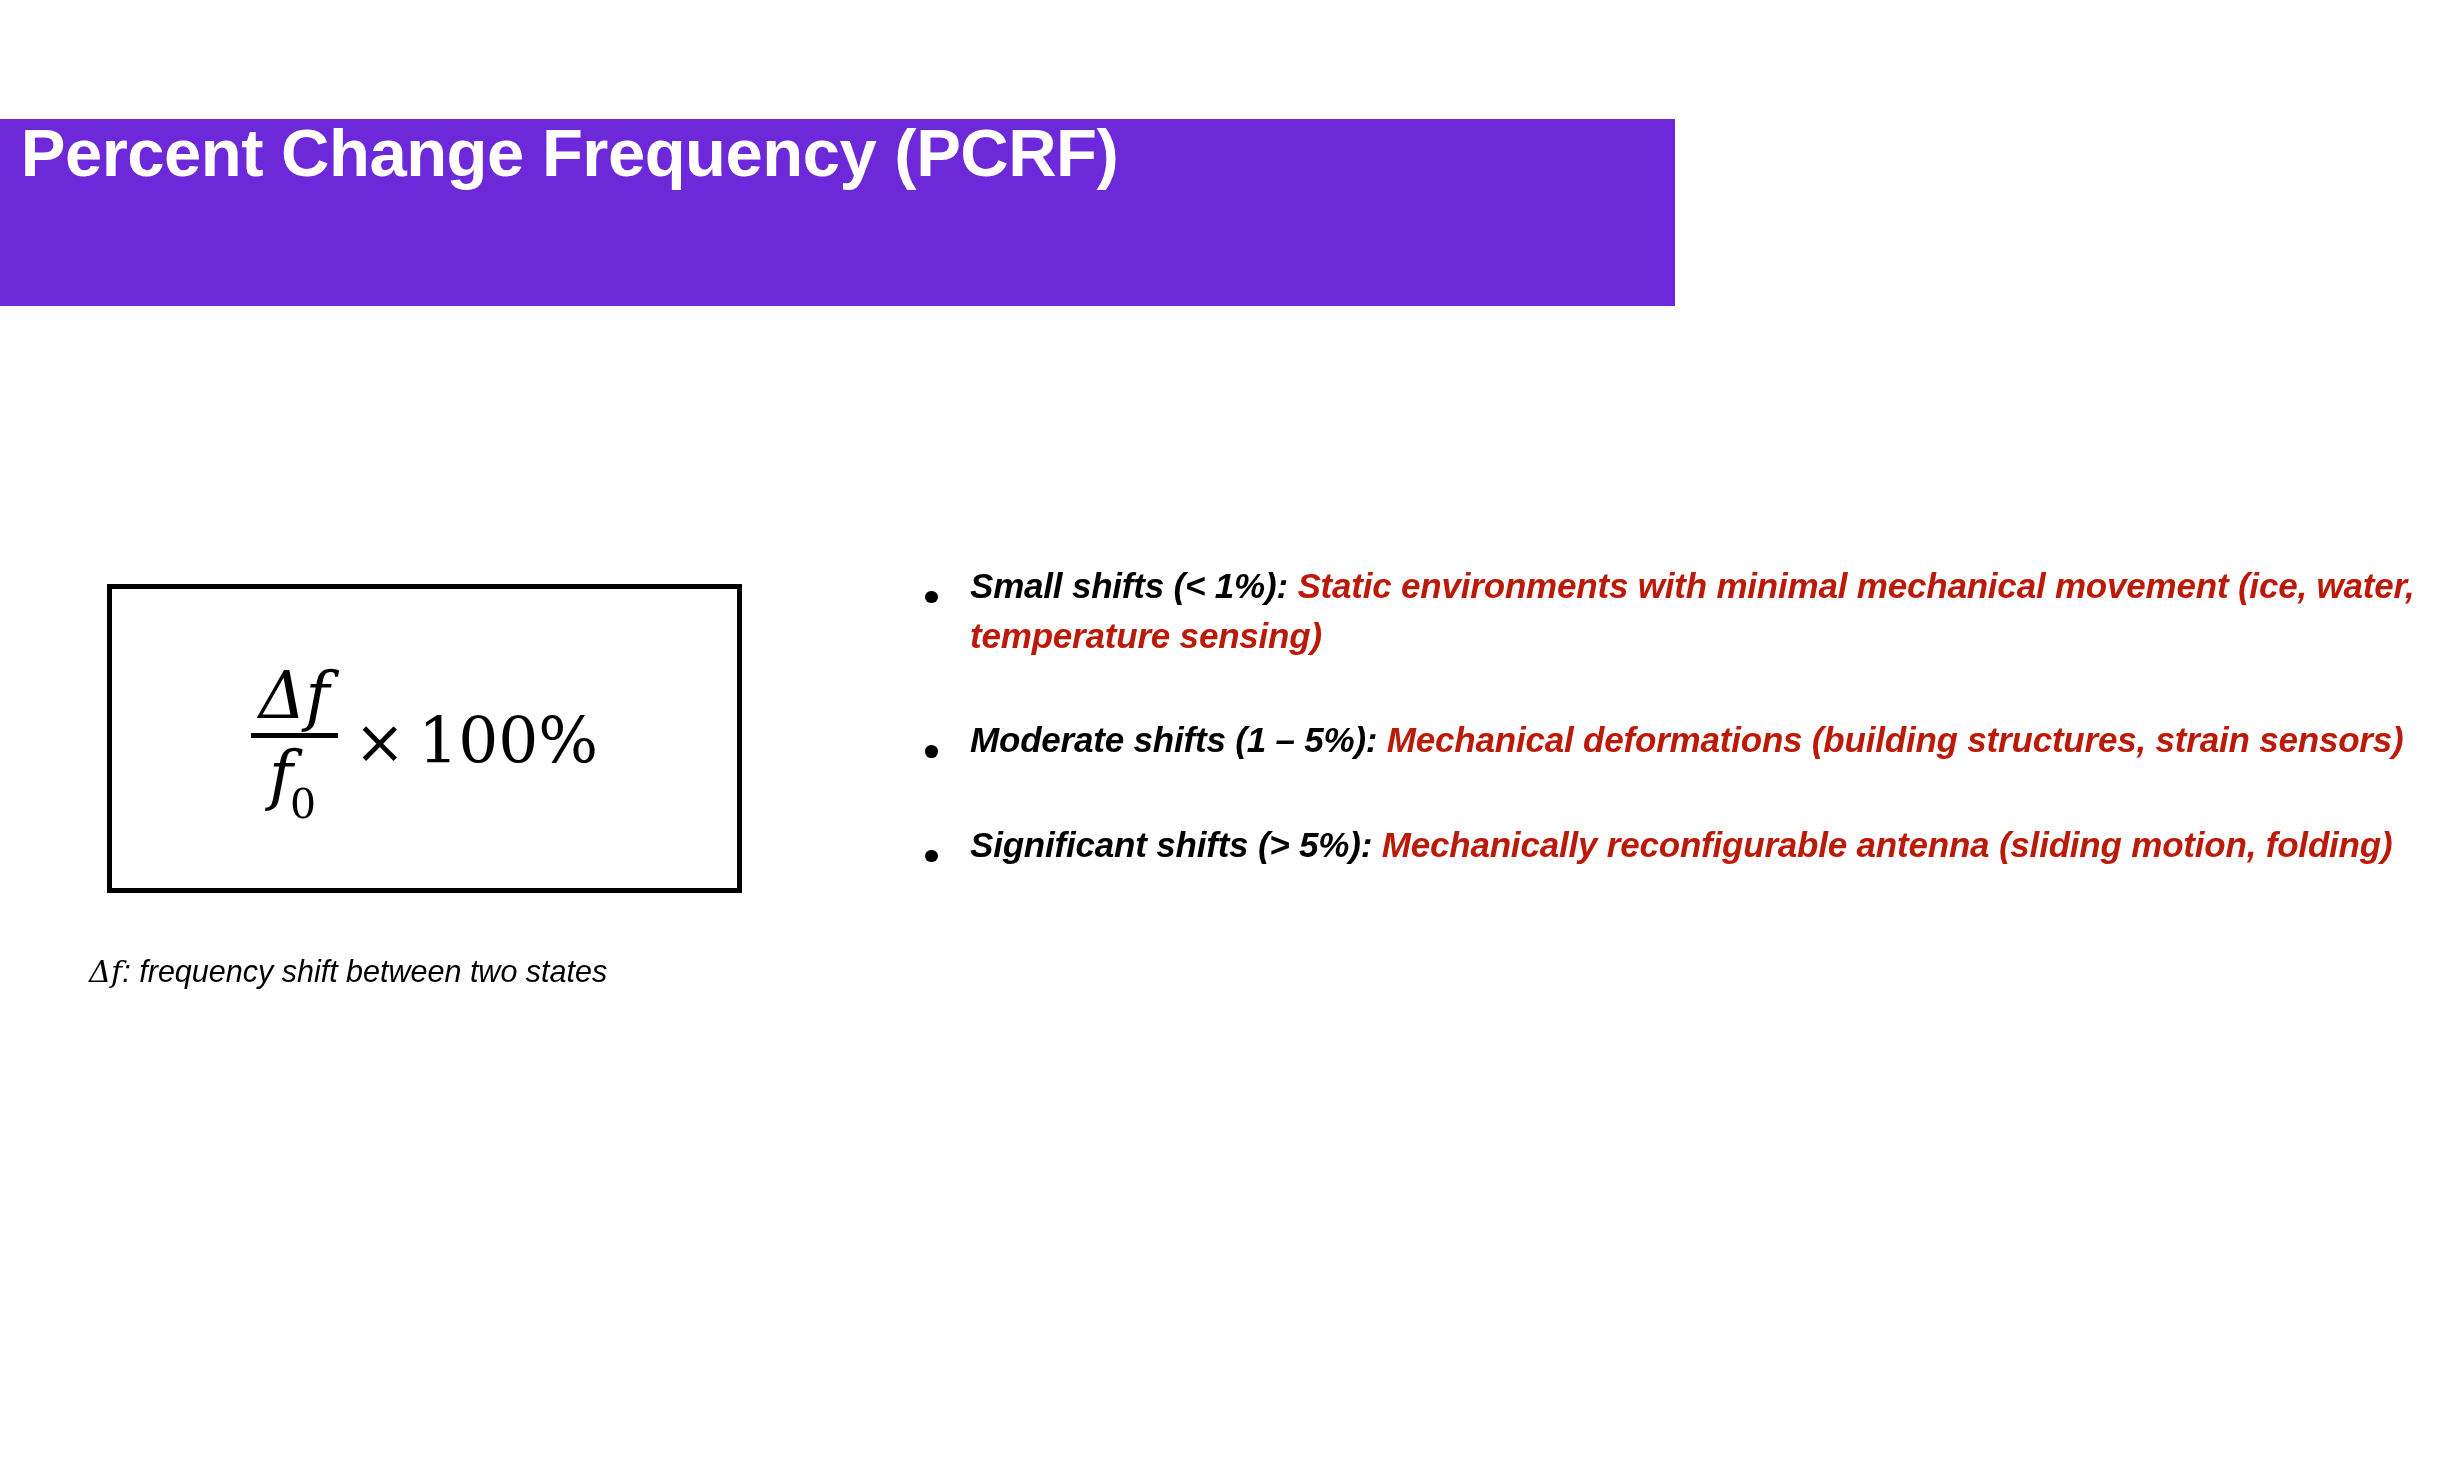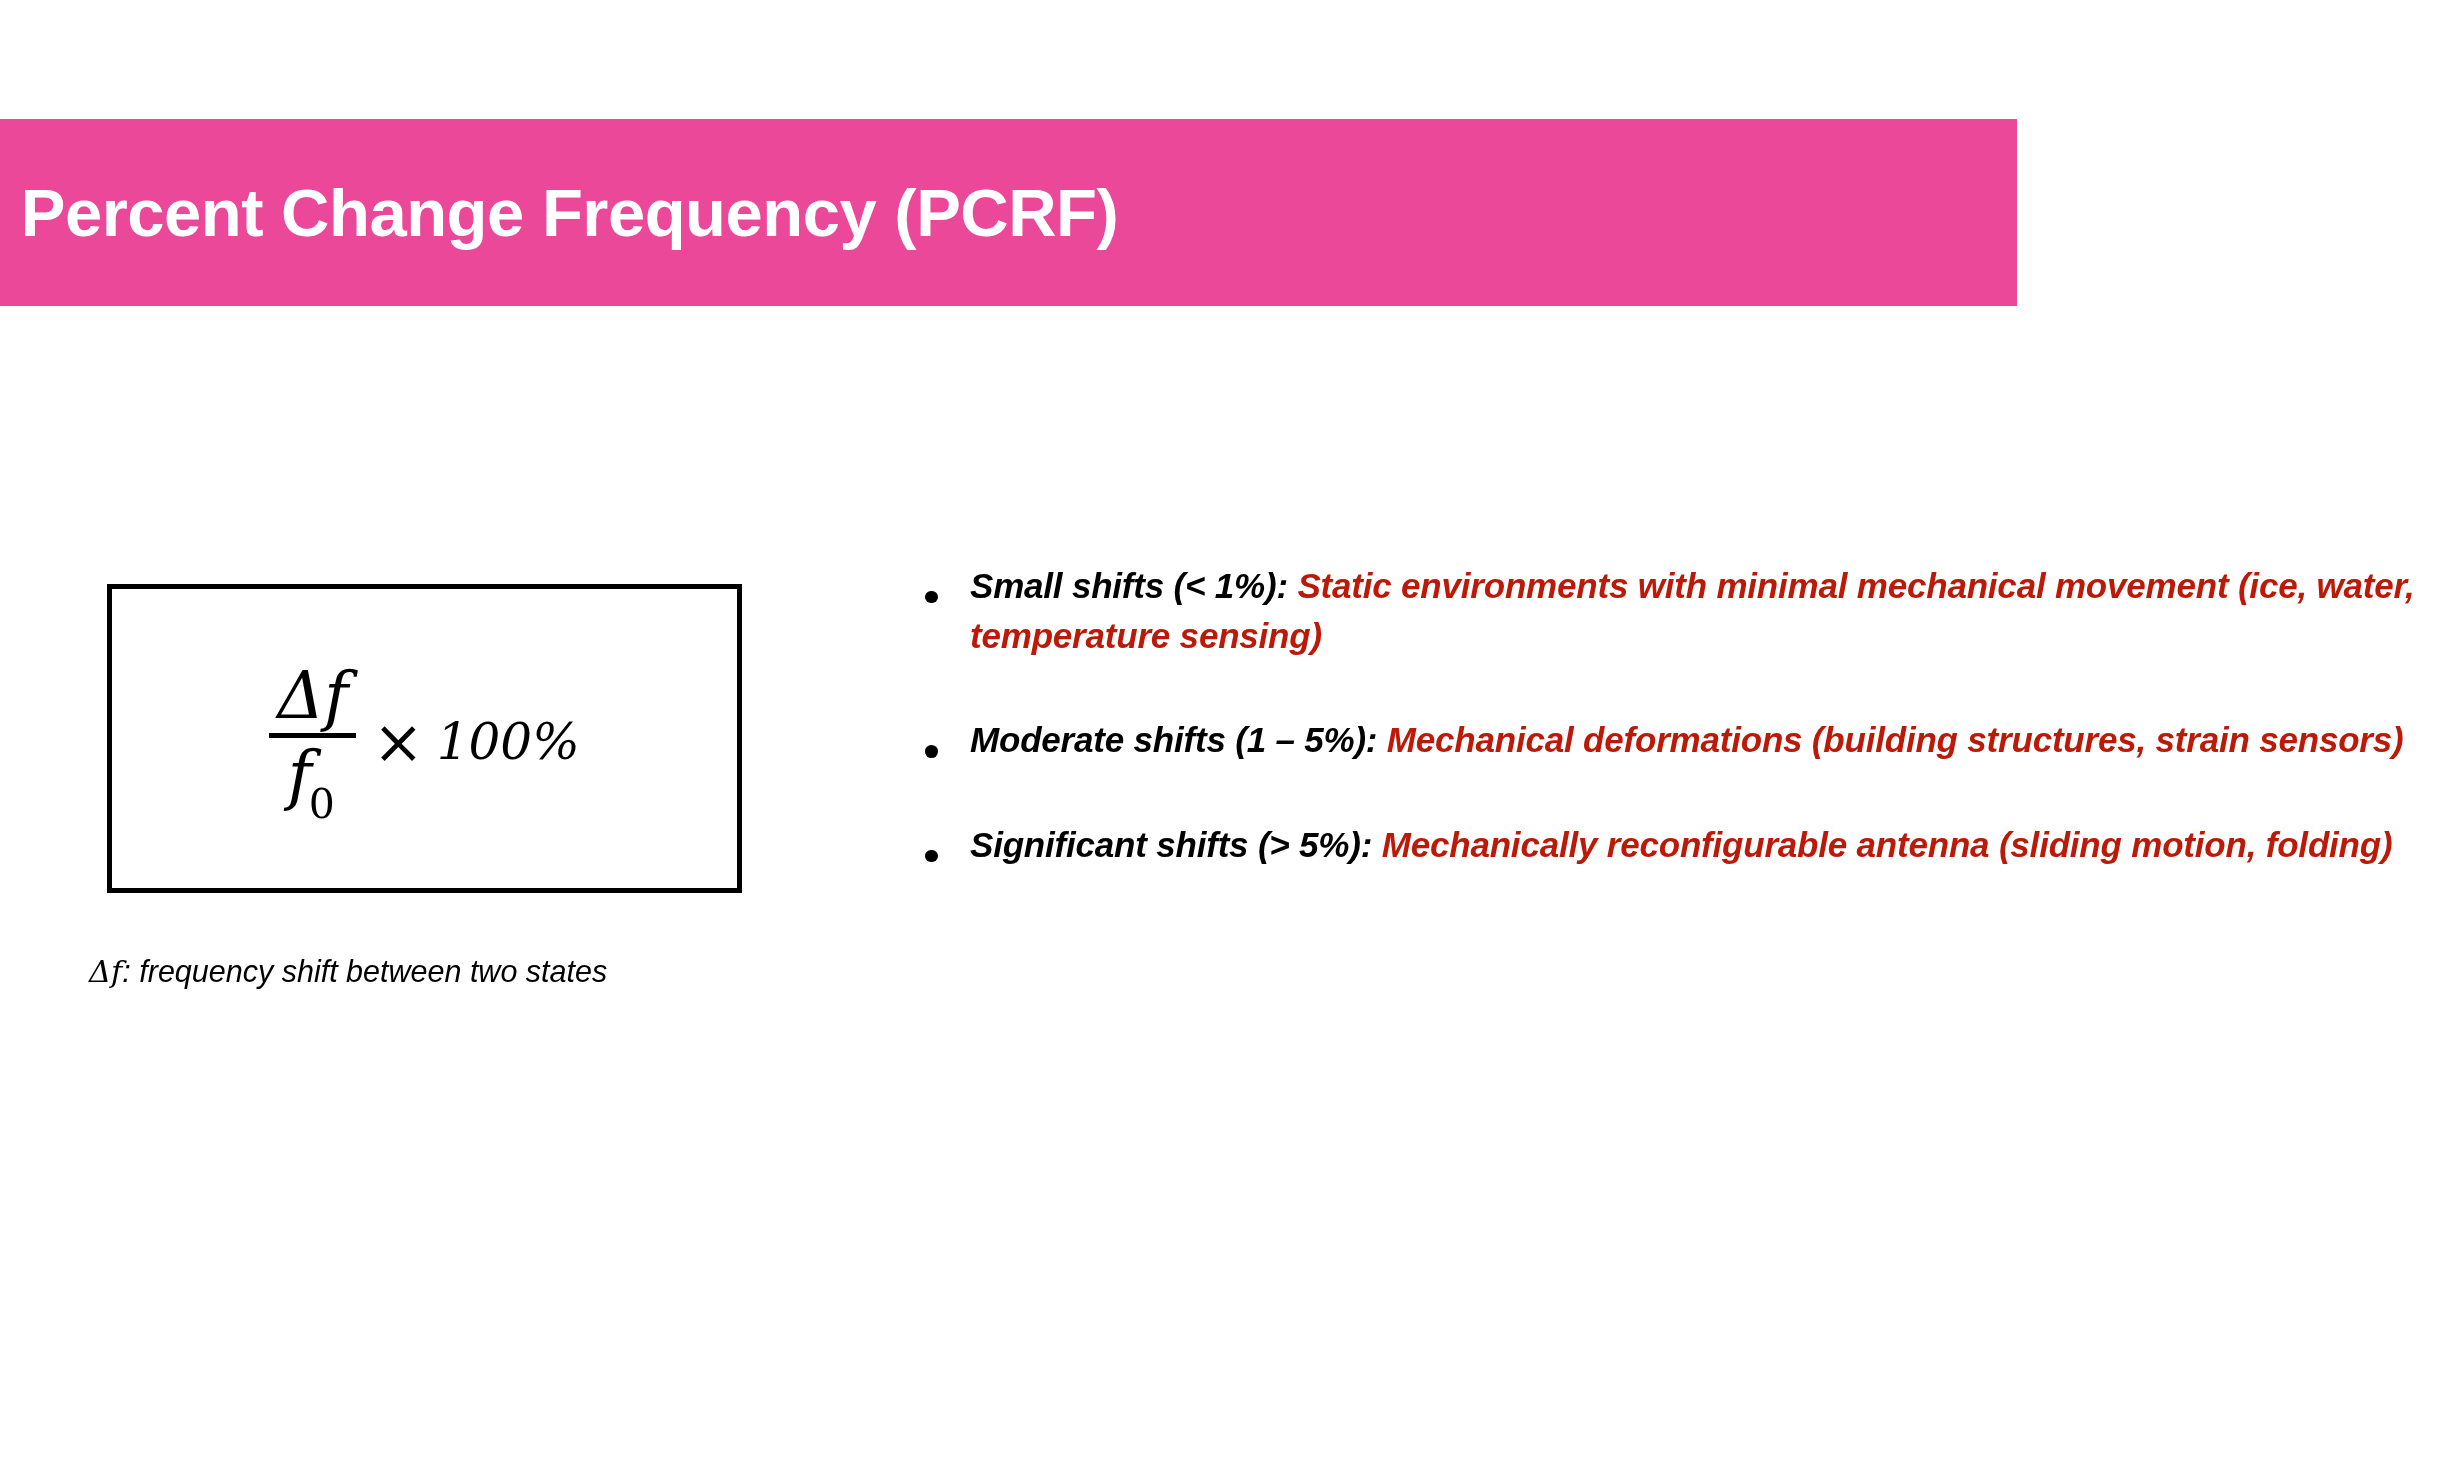--- a/index.html
+++ b/index.html
@@ -13,25 +13,24 @@
     position: relative;
     overflow: hidden;
     font-family: "Liberation Sans", sans-serif;
   }
 
   
   #title-banner {
     position: absolute;
     left: 0;
     top: 119px;
-    width: 2017px;
+    width: 1675px;
     height: 187px;
-    background: #ec4899;
+    background: #6d28d9;
     display: flex;
-    align-items: center;
   }
   #title-text {
     color: #ffffff;
     font-family: "Liberation Sans", sans-serif;
     font-weight: bold;
     font-size: 67px;
     letter-spacing: -0.5px;
     line-height: 1;
     padding-left: 20.7px;
     white-space: nowrap;
@@ -95,24 +94,23 @@
     top: 6.9px;
     left: -3px;
   }
   #formula-times {
     font-size: 61px;
     margin-right: 12.8px;
     position: relative;
     top: 3px;
   }
   #formula-rhs {
-    font-size: 50px;
+    font-size: 63px;
     position: relative;
     top: 3px;
-    font-style: italic;
   }
 
   
   #formula-caption {
     position: absolute;
     left: 89px;
     top: 950px;
     width: 837px;
     color: #000000;
   }

